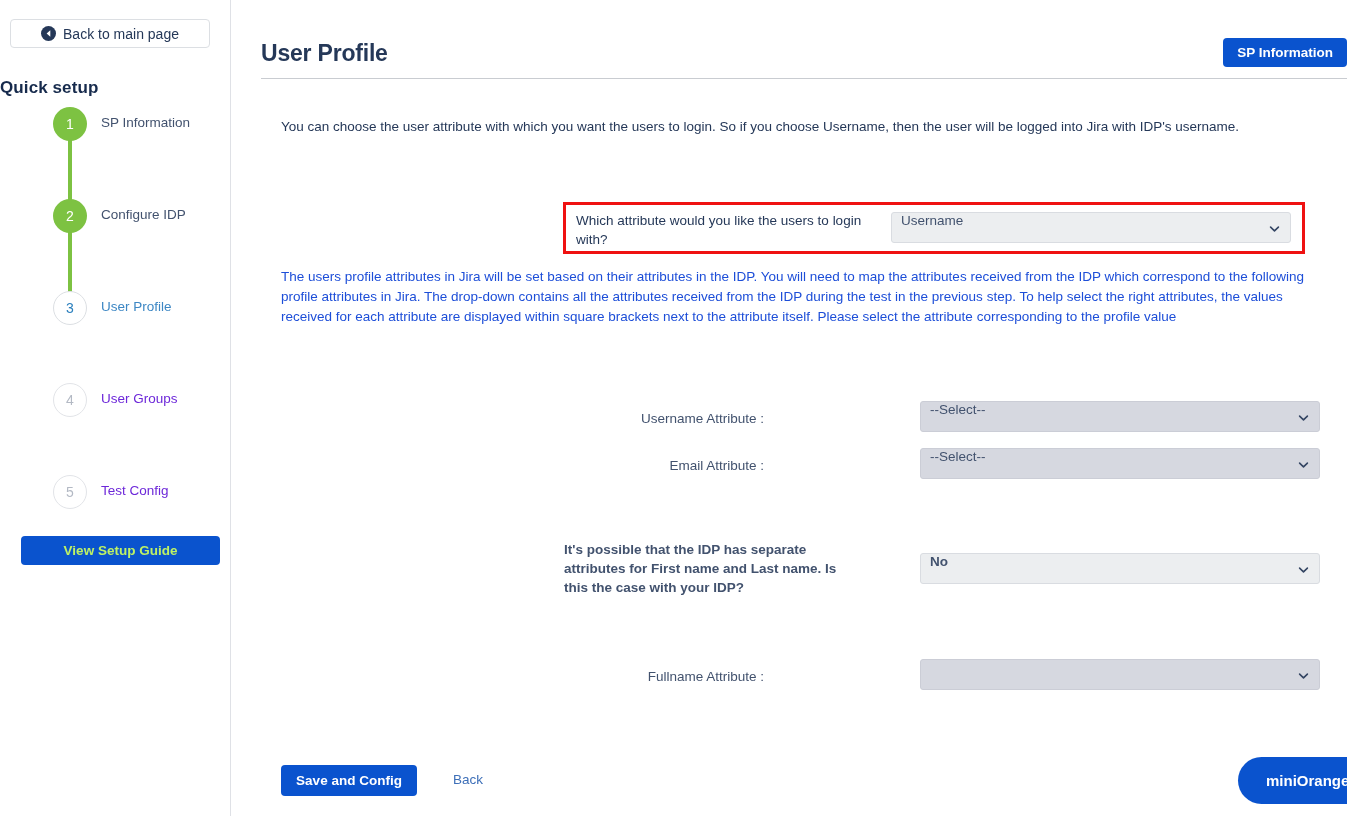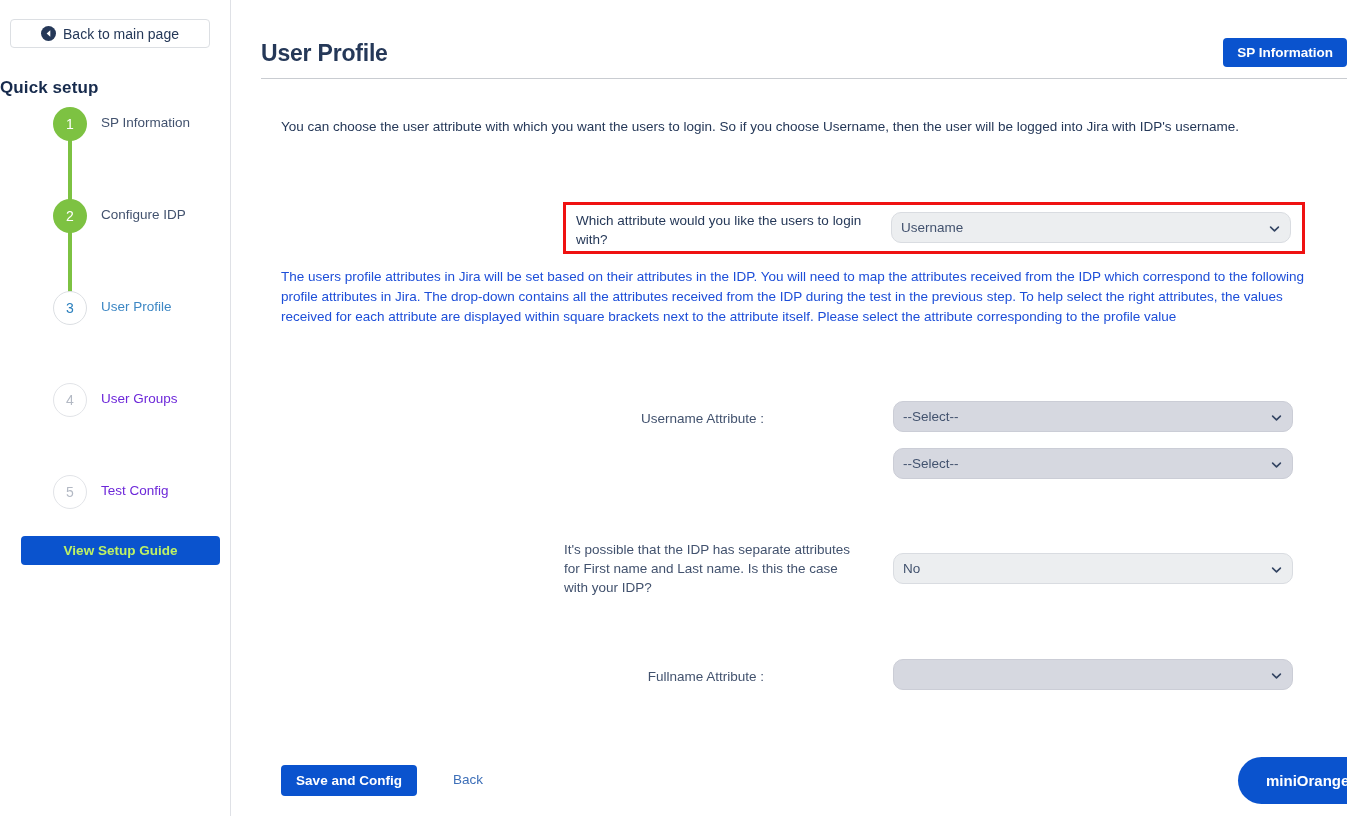--- a/index.html
+++ b/index.html
@@ -132,22 +132,22 @@
     font-size: 13.5px; color: #253858; line-height: 19px;
   }
   .hl-select {
     position: absolute; left: 325px; top: 7px;
     width: 400px; height: 31px;
   }
 
   .sel {
     position: relative;
     border: 1px solid #d9dce1;
-    border-radius: 10px;
-    display: flex; align-items: center;
+    border-radius: 3px;
+    display: flex; align-items: flex-start;
     padding: 0 30px 0 9px;
     font-size: 13.5px; color: #42526e;
     cursor: pointer;
     overflow: hidden; white-space: nowrap;
   }
   .sel.light { background: #eceef0; }
   .sel.lav { background: #d6d8e0; border-color: #cbcdd6; }
   .sel .chev {
     position: absolute; right: 10px; top: 50%;
     transform: translateY(-50%);
@@ -167,31 +167,32 @@
     display: flex; align-items: flex-start;
   }
   .field .flabel {
     position: absolute;
     text-align: right;
     font-size: 13.5px; color: #42526e; line-height: 19px;
   }
   .field .fctl {
     position: absolute;
     height: 31px;
+    margin-left: 27px;
   }
 
   .f-username { left: 0; top: 401px; width: 1090px; height: 34px; }
   .f-username .flabel { left: 283px; width: 250px; top: 8px; }
   .f-username .fctl  { left: 662px; width: 400px; }
 
   .f-email { left: 0; top: 448px; width: 1090px; height: 34px; }
   .f-email .flabel { left: 283px; width: 250px; top: 8px; }
   .f-email .fctl  { left: 662px; width: 400px; }
 
-  .f-separate { left: 0; top: 533px; width: 1090px; height: 70px; }
+  .f-separate { left: 0; top: 533px; width: 1090px; height: 70px; font-weight: bold; }
   .f-separate .flabel {
     left: 333px; width: 300px; top: 7px; text-align: left;
   }
   .f-separate .fctl  { left: 662px; width: 400px; top: 20px; }
 
   .f-fullname { left: 0; top: 659px; width: 1090px; height: 34px; }
   .f-fullname .flabel { left: 283px; width: 250px; top: 8px; }
   .f-fullname .fctl  { left: 662px; width: 400px; }
 
   .save-btn {
@@ -302,20 +303,21 @@
           <span class="chev">
             <svg width="11" height="11" viewBox="0 0 11 11">
               <path d="M1.6 3.6 L5.5 7.4 L9.4 3.6" stroke="#344563" stroke-width="1.6" fill="none" stroke-linecap="round" stroke-linejoin="round"></path>
             </svg>
           </span>
         </div>
       </div>
     </div>
 
     <div class="field f-email">
+      <div class="flabel">Email Attribute :</div>
       <div class="fctl">
         <div class="sel lav" style="height:31px;">
           <span>--Select--</span>
           <span class="chev">
             <svg width="11" height="11" viewBox="0 0 11 11">
               <path d="M1.6 3.6 L5.5 7.4 L9.4 3.6" stroke="#344563" stroke-width="1.6" fill="none" stroke-linecap="round" stroke-linejoin="round"></path>
             </svg>
           </span>
         </div>
       </div>

